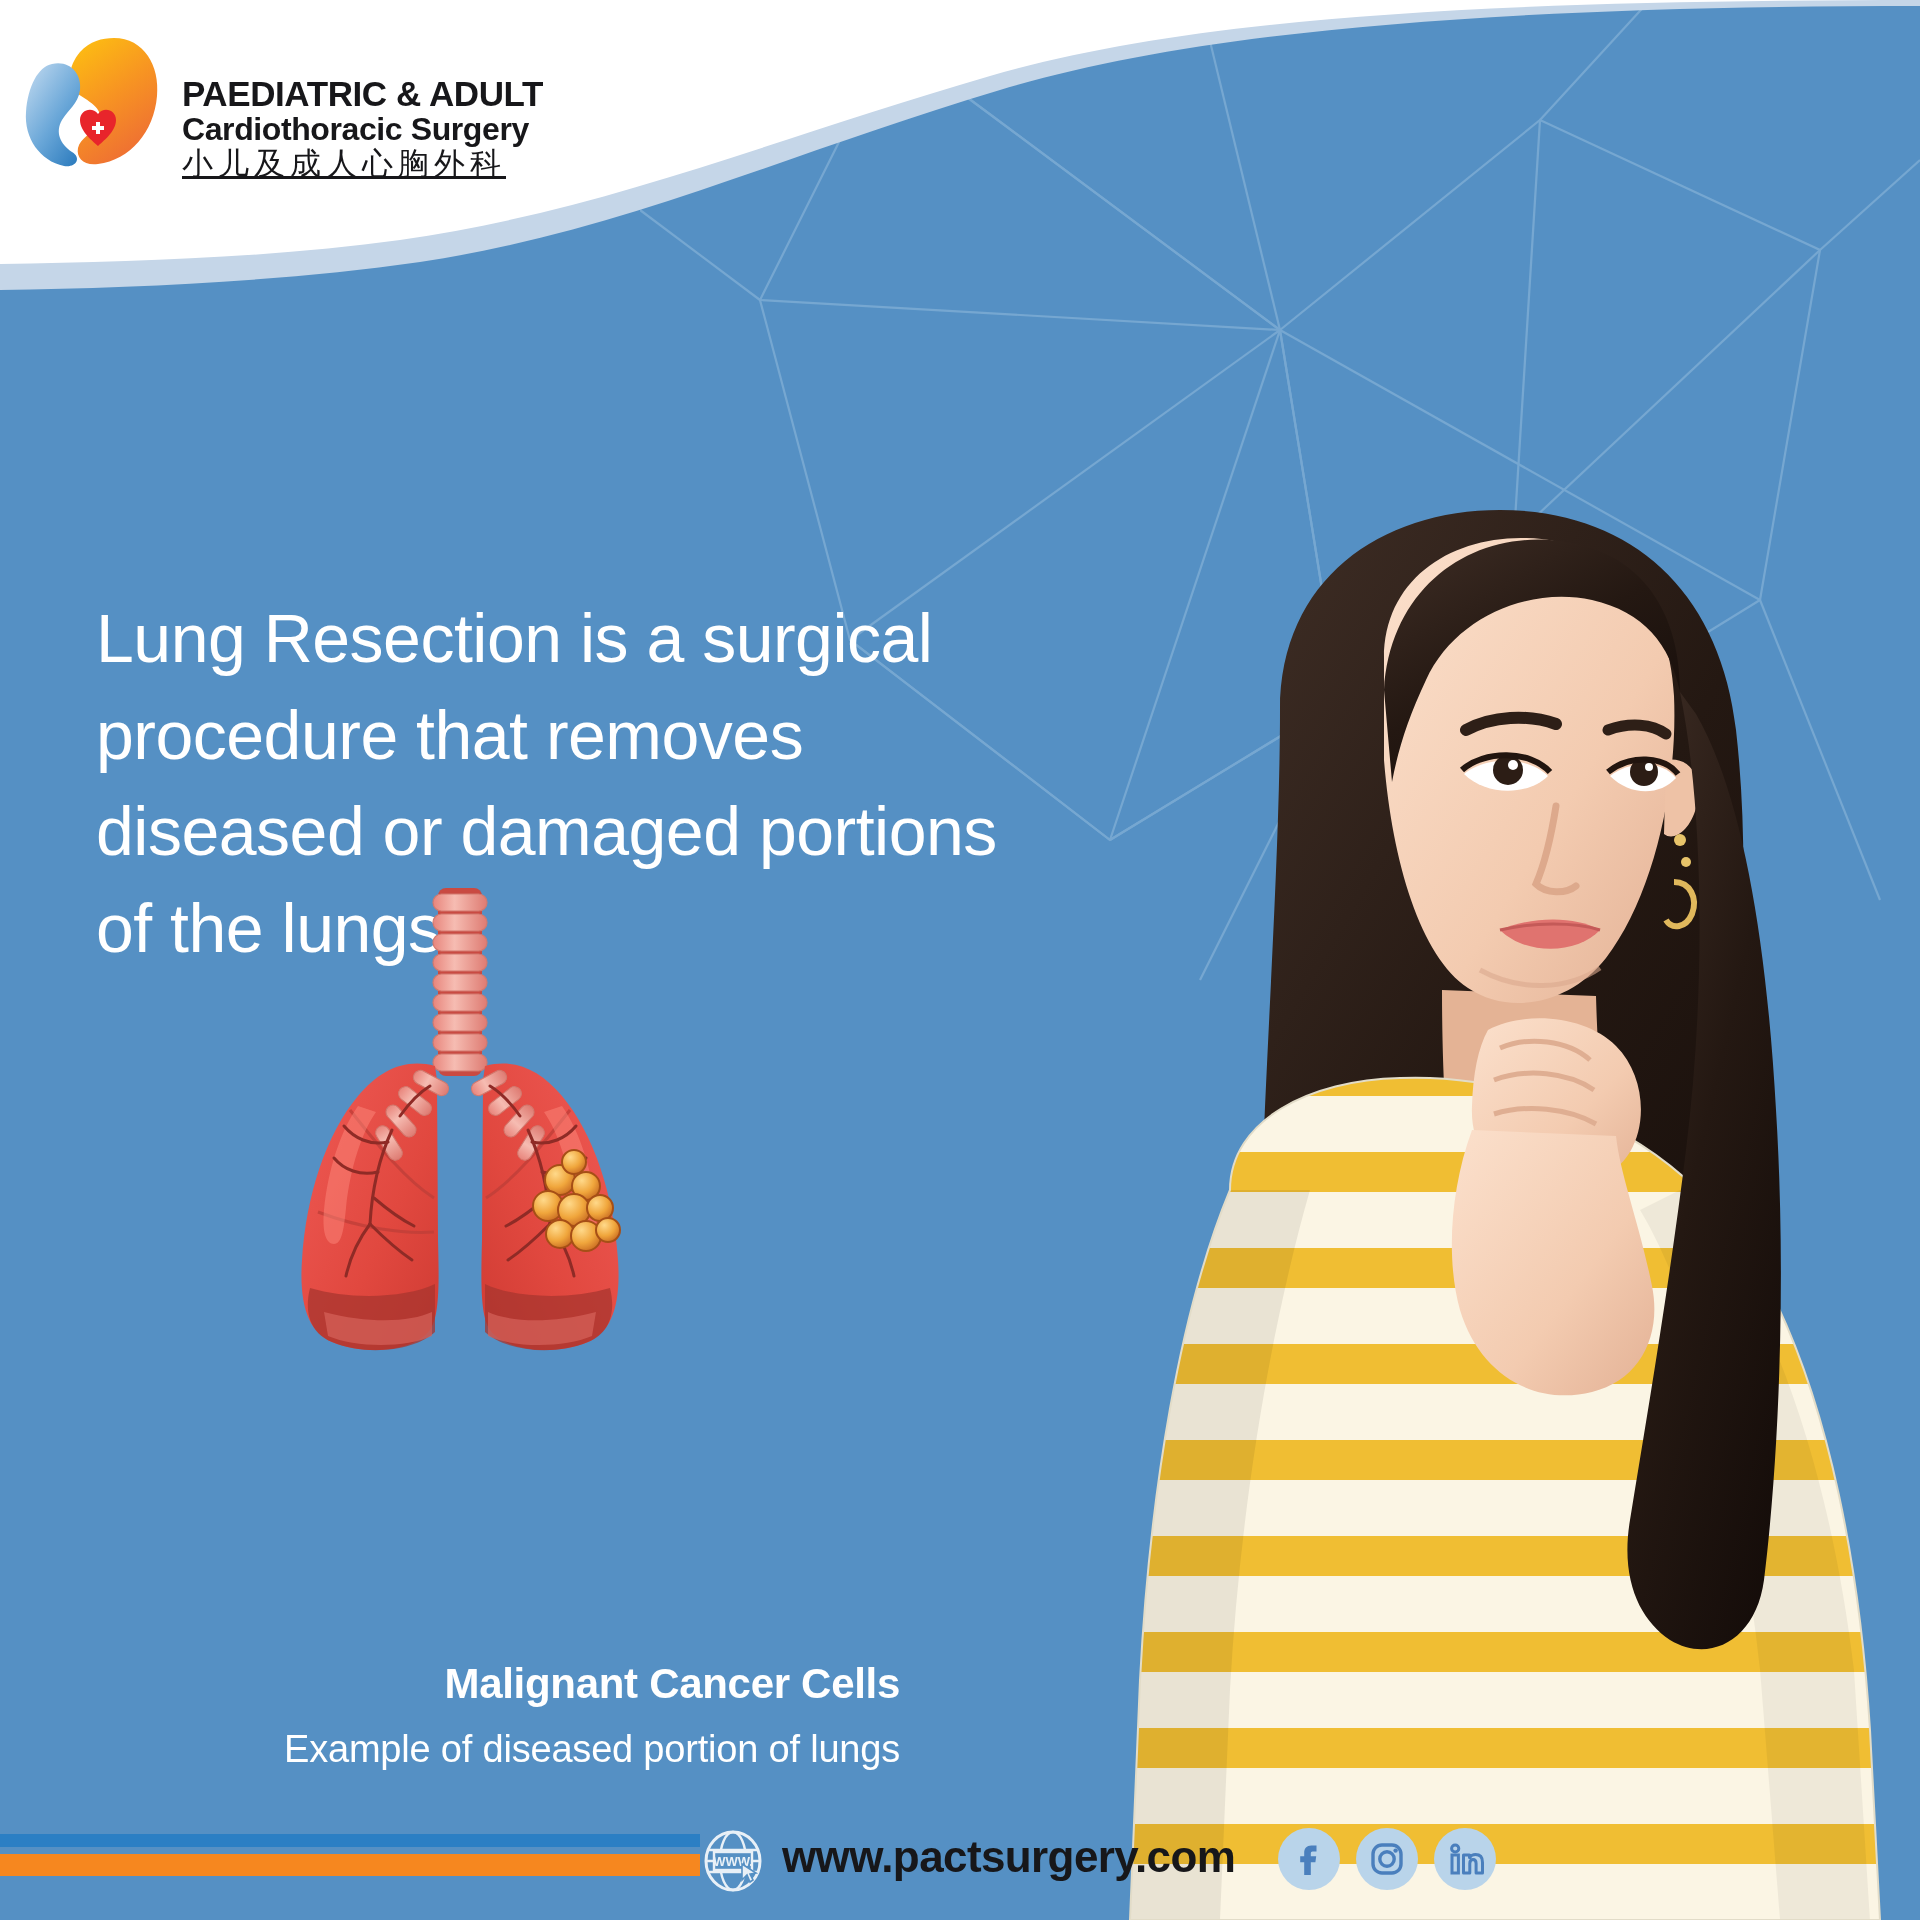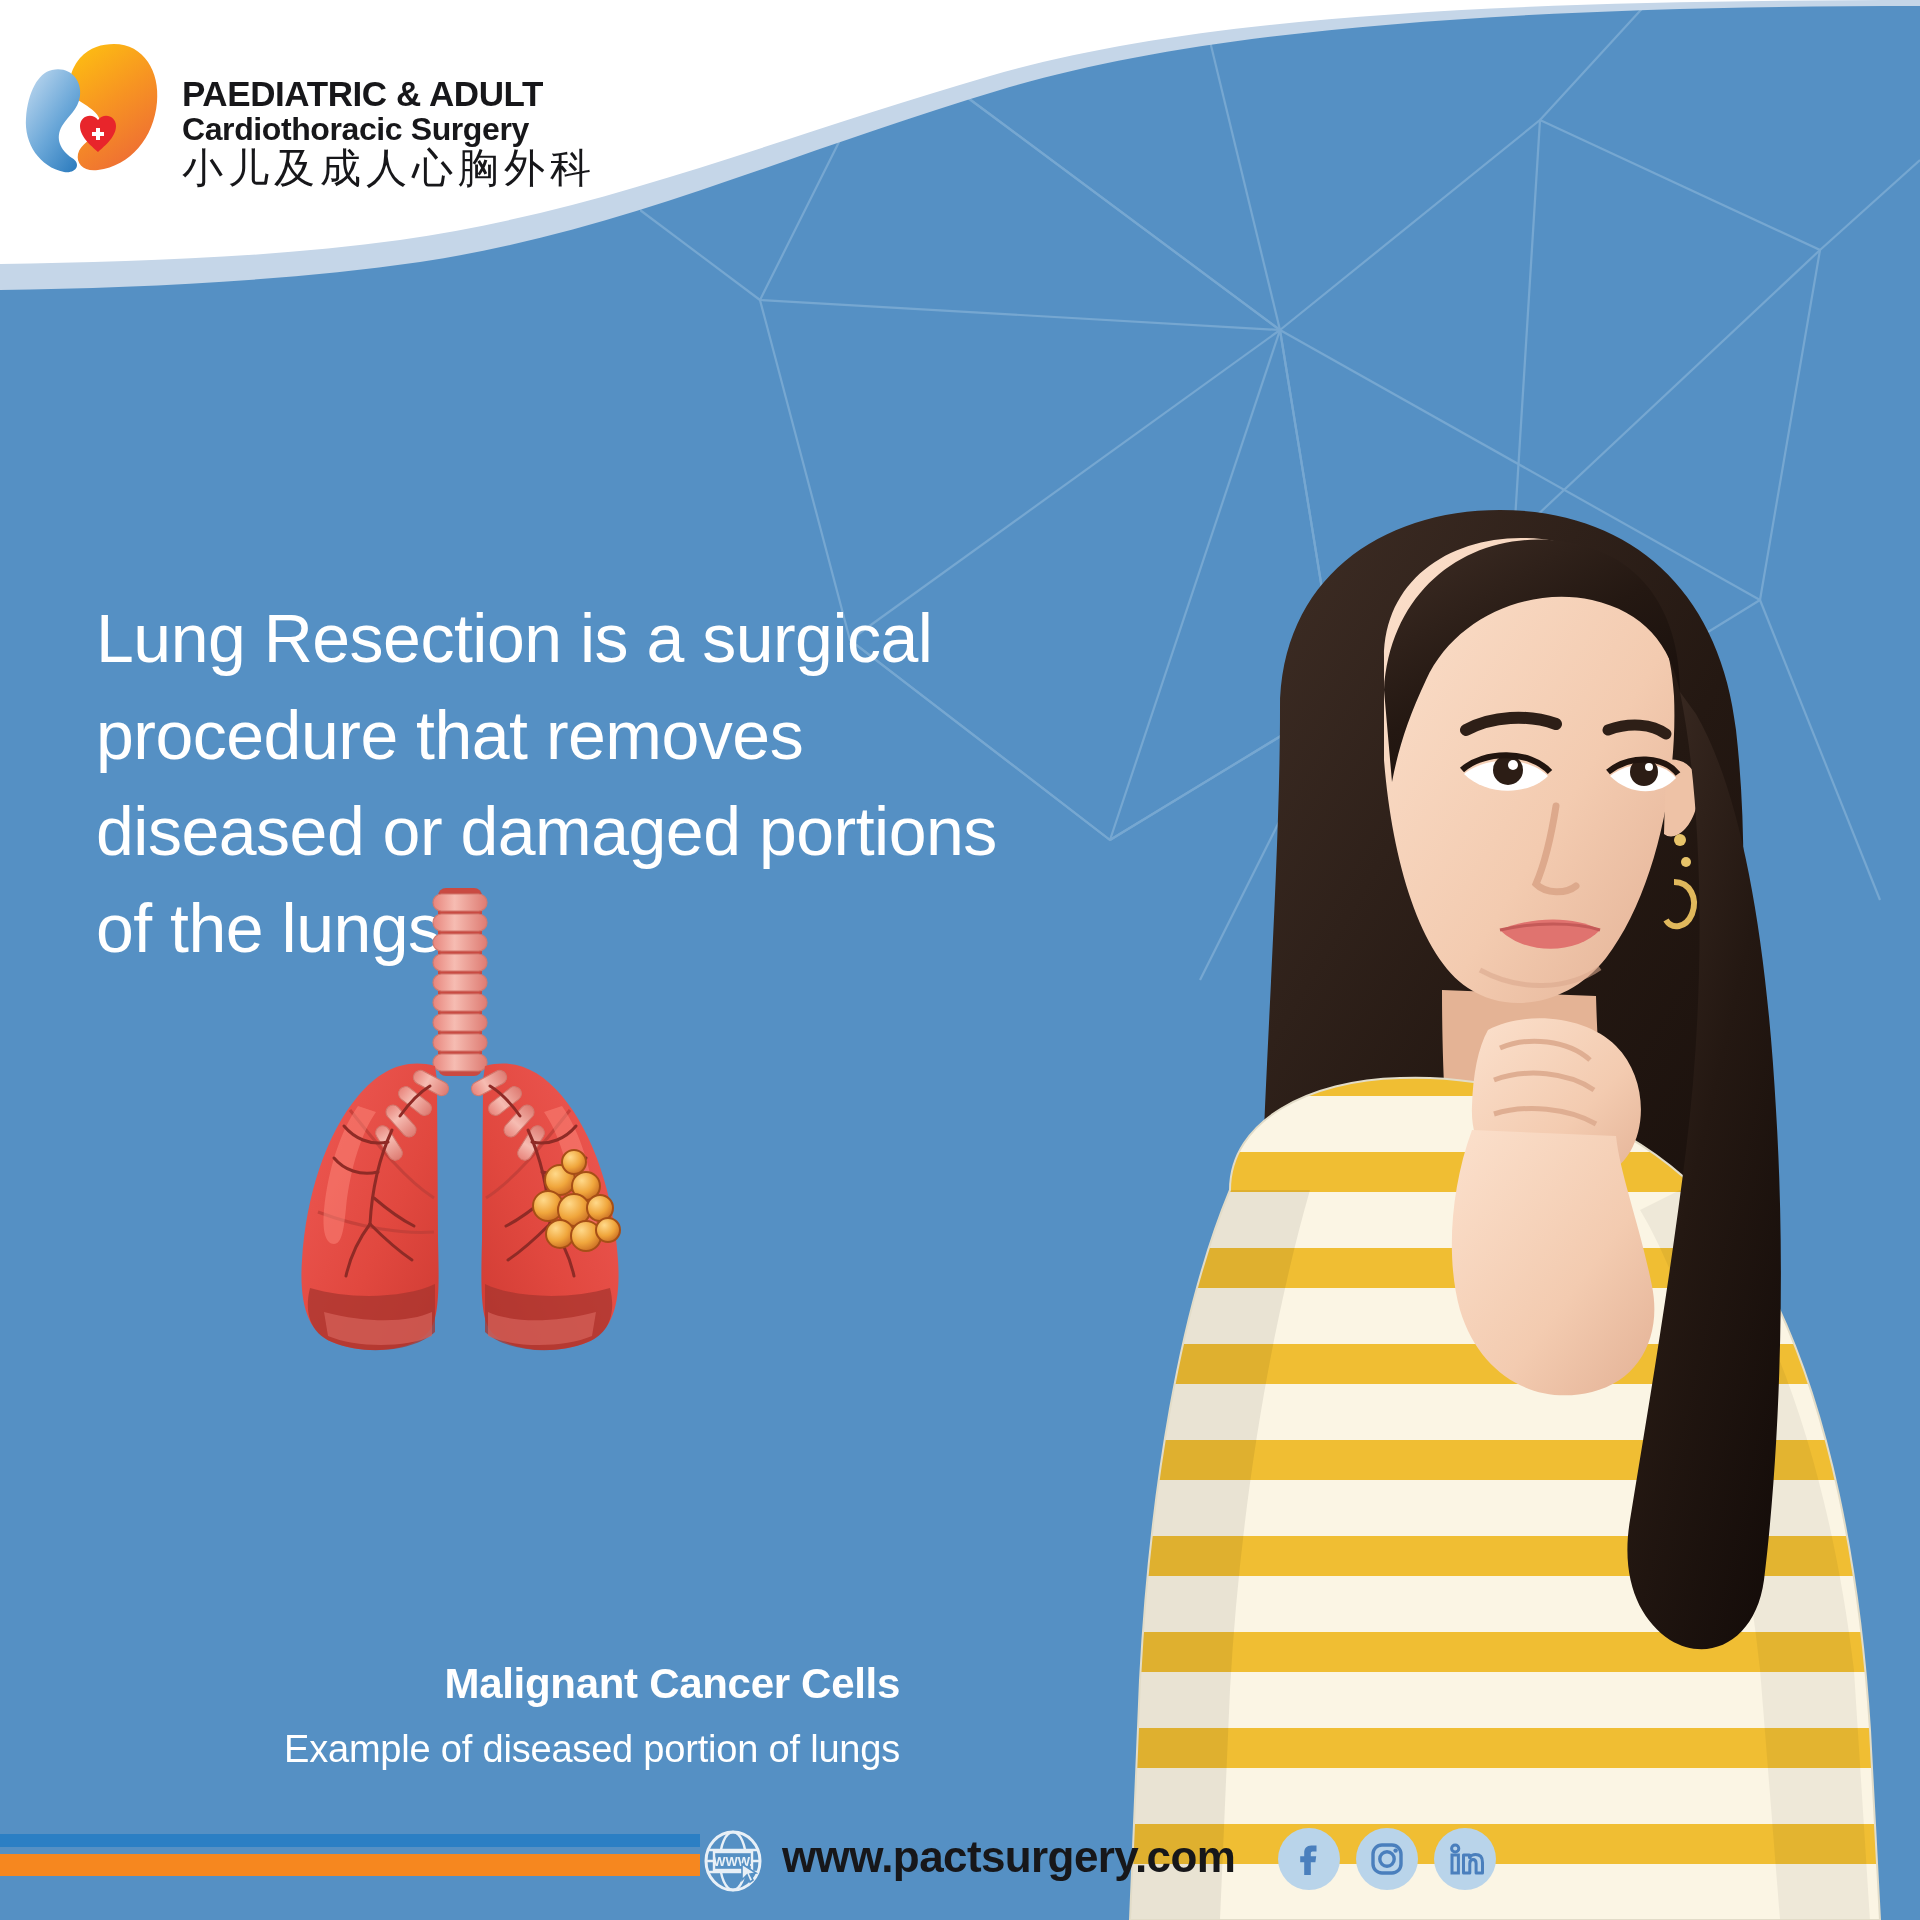--- a/index.html
+++ b/index.html
@@ -16,22 +16,22 @@
 
   
   .wave{position:absolute;top:0;left:0;width:1920px;height:310px;}
 
   
   .logo{position:absolute;top:26px;left:18px;display:flex;align-items:center;gap:14px;}
   .logo-mark{width:150px;height:150px;position:relative;flex:none;}
   .logo-text{padding-top:6px;}
   .logo-l1{font-size:35px;font-weight:bold;color:#17171a;letter-spacing:-.4px;line-height:1.02;white-space:nowrap;margin-top:44px;}
   .logo-l2{font-size:32px;font-weight:bold;color:#17171a;letter-spacing:-.4px;line-height:1.08;white-space:nowrap;}
-  .logo-l3{font-size:41px;color:#17171a;line-height:1.12;letter-spacing:5px;white-space:nowrap;
-           font-family:"DejaVu Sans","Liberation Sans",sans-serif;}
+  .logo-l3{font-size:31px;color:#17171a;line-height:1.12;letter-spacing:5px;white-space:nowrap;
+           font-family:"DejaVu Sans","Liberation Sans",sans-serif;text-decoration:underline;}
 
   
   .headline{position:absolute;top:388px;left:96px;width:1420px;
     font-size:118px;font-weight:bold;color:#f6871f;letter-spacing:-2px;line-height:1;white-space:nowrap;}
 
   
   .body-copy{position:absolute;top:590px;left:96px;width:950px;
     font-size:68px;color:#ffffff;line-height:1.42;font-weight:400;letter-spacing:-.5px;}
 
   

